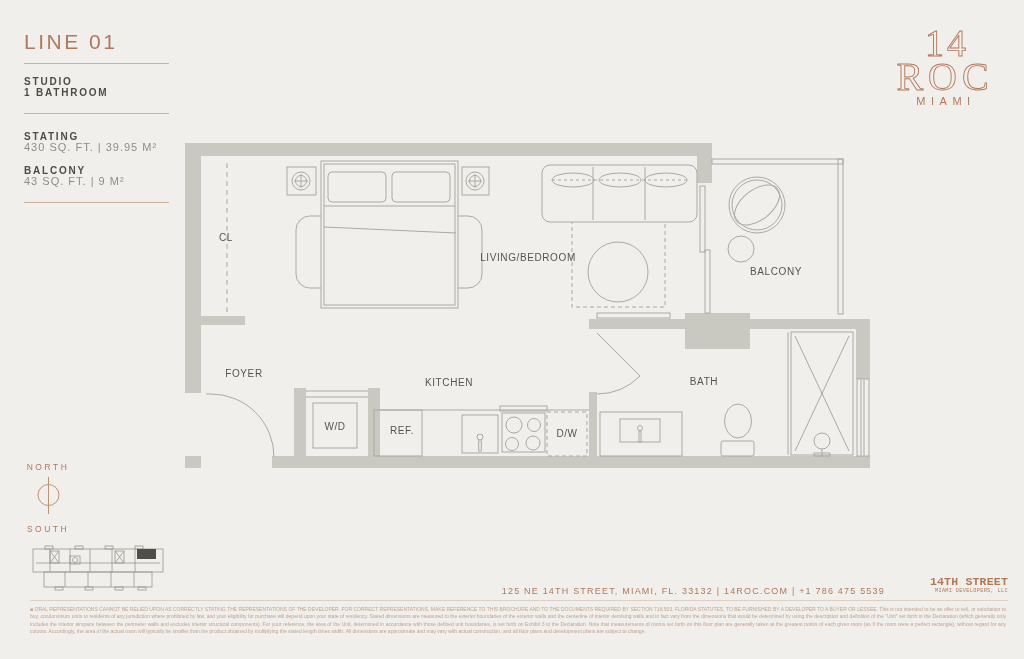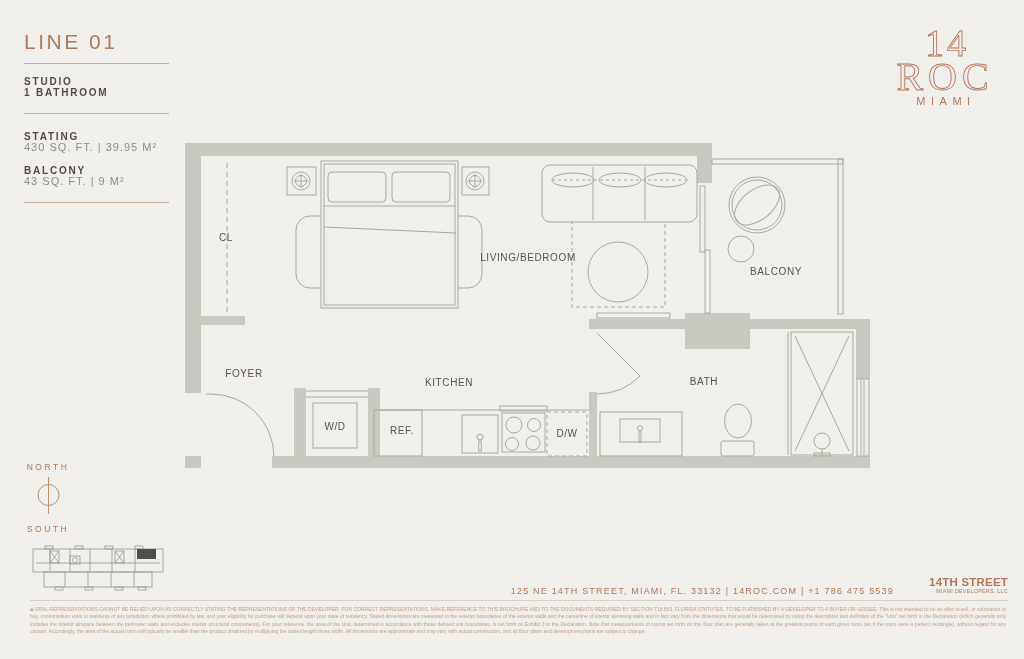--- a/index.html
+++ b/index.html
@@ -15,24 +15,24 @@
   .rule{height:1px;background:#ccb096;width:145px;}
   .spec-head{font-size:10px;font-weight:bold;letter-spacing:1.8px;
      color:#4f4b45;line-height:11px;}
   .spec-val{font-size:11px;letter-spacing:1px;color:#8e8d88;line-height:11px;}
   .gap-s{height:12px;} .gap-m{height:15px;} .gap-l{height:17px;}
 
   
   .logo{position:absolute;left:868px;top:18px;}
 
   
-  .footer-address{position:absolute;left:394px;top:586px;width:500px;
+  .footer-address{position:absolute;left:385px;top:586px;width:500px;
      text-align:right;font-size:9px;letter-spacing:1.2px;color:#b1785a;}
   .developer{position:absolute;left:920px;top:576px;width:88px;text-align:right;
-     color:#b1785a;}
+     color:#b1785a;font-family:Liberation Mono, monospace;}
   .developer .dev-name{font-size:11.5px;font-weight:bold;letter-spacing:.2px;line-height:12px;}
   .developer .dev-sub{font-size:5.3px;letter-spacing:.3px;line-height:7px;}
   .footer-rule{position:absolute;left:30px;top:600px;width:978px;height:1px;background:#dccfc4;}
   .disclaimer{position:absolute;left:30px;top:606px;width:976px;
      font-size:5px;line-height:7.3px;color:#c3a28d;text-align:justify;}
 </style>
 </head>
 <body>
 
 <div class="page">

